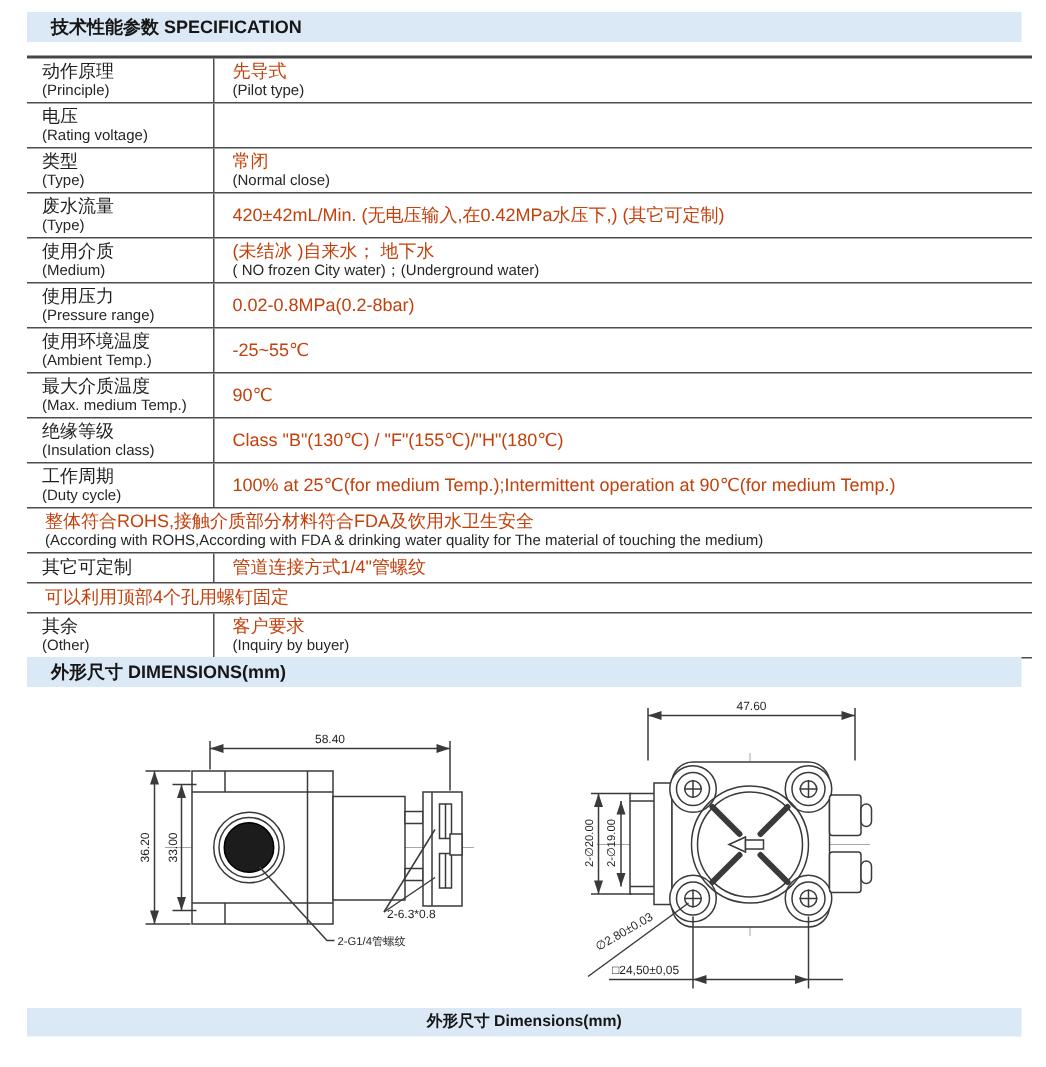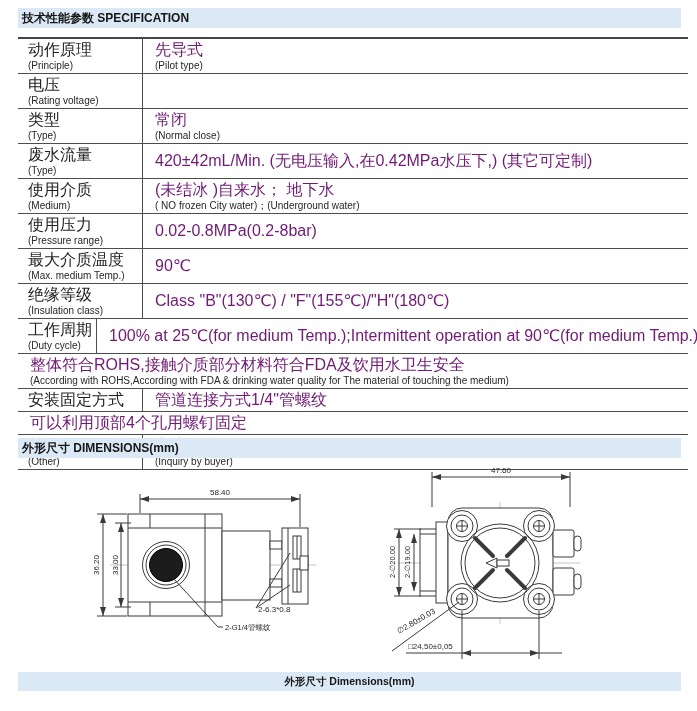--- a/index.html
+++ b/index.html
@@ -1,37 +1,37 @@
 <!DOCTYPE html>
 <html><head>
 <meta charset="utf-8">
 <style>
   * { margin:0; padding:0; box-sizing:border-box; }
   html,body { width:697px; height:711px; background:#ffffff; overflow:hidden;
     font-family:"Liberation Sans","DejaVu Sans",sans-serif; color:#1f1f1f; }
   body { position:relative; }
 
   .bar { position:absolute; left:18px; width:663px; height:20px; background:#dbe9f6;
-    font-size:12px; font-weight:700; line-height:20px; padding-left:4px; color:#161616; }
+    font-size:12px; font-weight:700; line-height:20px; padding-left:16px; color:#161616; }
   #bar-spec { top:8px; }
   #bar-dims { top:438px; }
   #bar-footer { top:672px; height:19px; line-height:19px; font-size:10.5px;
     text-align:center; padding-left:0; }
 
   .spec-table { position:absolute; left:18px; top:37px; width:670px;
     border-top:2px solid #464646; }
   .spec-row { display:flex; border-bottom:1.5px solid #4d4d4d; min-height:29px; }
   .spec-row.short { min-height:20px; }
   .cell { display:flex; flex-direction:column; justify-content:center; padding:1px 4px; }
   .cell.name { width:125px; border-right:1.5px solid #4d4d4d; padding-left:10px; }
   .cell.value { flex:1; padding-left:12px; }
-  .main { font-size:16px; line-height:1.25; white-space:nowrap; }
+  .main { font-size:12px; line-height:1.25; white-space:nowrap; }
   .sub { font-size:10px; line-height:1.2; color:#262626; white-space:nowrap; }
   .sub:empty { display:none; }
-  .cell.value .main { color:#701a75; }
+  .cell.value .main { color:#c2410c; }
 
   #drawings { position:absolute; left:0; top:450px; }
   #drawings text { font-size:8px; fill:#1f1f1f; stroke:none;
     font-family:"Liberation Sans","DejaVu Sans",sans-serif; }
   #drawings text.cn { font-size:7.5px; }
 </style>
 </head>
 <body>
 
 <div class="bar" id="bar-spec">技术性能参数 SPECIFICATION</div>
@@ -86,20 +86,29 @@
     <div class="cell name">
         <div class="main">使用压力</div>
         <div class="sub">(Pressure range)</div>
       </div>
     <div class="cell value">
         <div class="main">0.02-0.8MPa(0.2-8bar)</div>
       </div>
   </div>
   <div class="spec-row">
     <div class="cell name">
+        <div class="main">使用环境温度</div>
+        <div class="sub">(Ambient Temp.)</div>
+      </div>
+    <div class="cell value">
+        <div class="main">-25~55℃</div>
+      </div>
+  </div>
+  <div class="spec-row">
+    <div class="cell name">
         <div class="main">最大介质温度</div>
         <div class="sub">(Max. medium Temp.)</div>
       </div>
     <div class="cell value">
         <div class="main">90℃</div>
       </div>
   </div>
   <div class="spec-row">
     <div class="cell name">
         <div class="main">绝缘等级</div>
@@ -119,21 +128,21 @@
       </div>
   </div>
   <div class="spec-row">
     <div class="cell value">
         <div class="main">整体符合ROHS,接触介质部分材料符合FDA及饮用水卫生安全</div>
         <div class="sub">(According with ROHS,According with FDA &amp; drinking water quality for The material of touching the medium)</div>
       </div>
   </div>
   <div class="spec-row short">
     <div class="cell name">
-        <div class="main">安装固定方式</div>
+        <div class="main">其它可定制</div>
       </div>
     <div class="cell value">
         <div class="main">管道连接方式1/4"管螺纹</div>
       </div>
   </div>
   <div class="spec-row short">
     <div class="cell value">
         <div class="main">可以利用顶部4个孔用螺钉固定</div>
       </div>
   </div>

